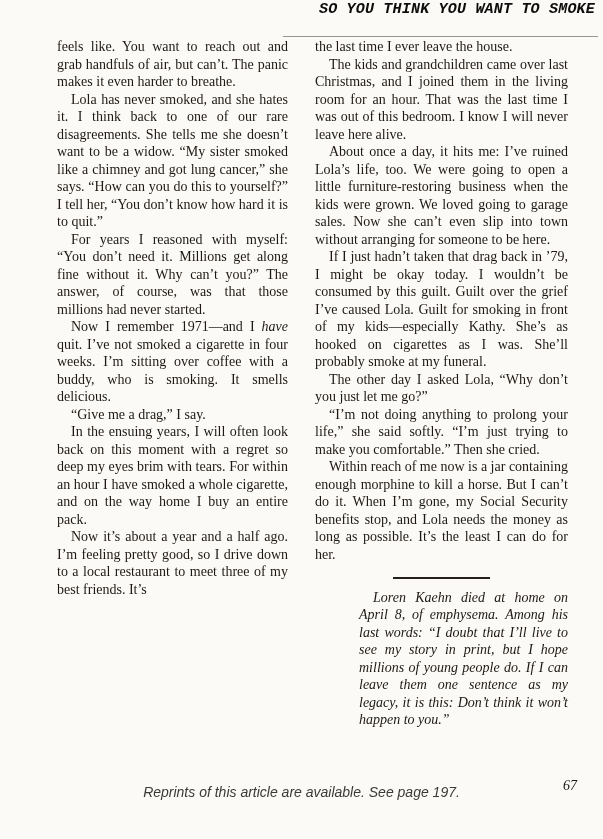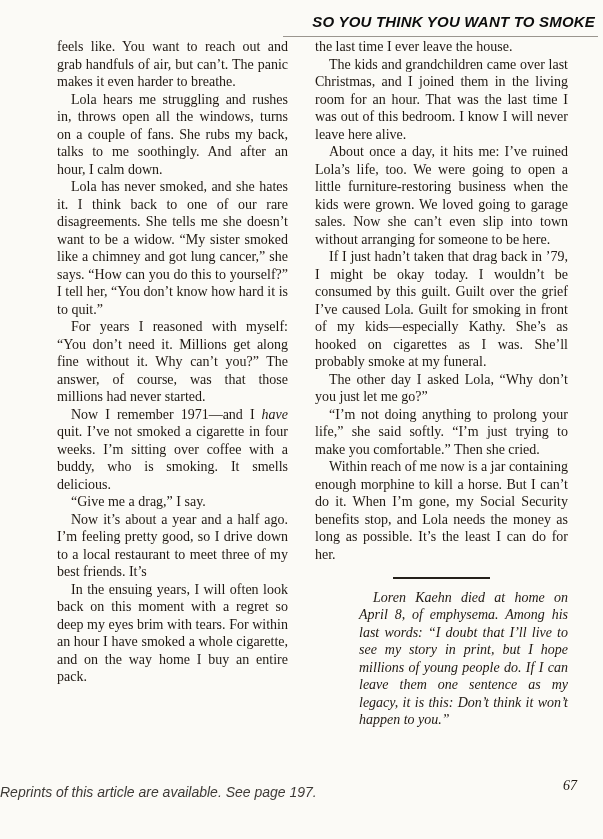--- a/index.html
+++ b/index.html
@@ -5,22 +5,22 @@
   html, body { margin:0; padding:0; background:#e8e6e1; }
   .page {
     position:relative;
     width:603px; height:839px;
     background:#fbfaf6;
     overflow:hidden;
     font-family:"Liberation Serif", serif;
     color:#1f1812;
   }
   .running-head {
-    position:absolute; top:13px; right:8px;
-    font-family:Liberation Sans, sans-serif;
+    position:absolute; top:1px; right:8px;
+    font-family:Liberation Mono, monospace;
     font-style:italic; font-weight:700;
     font-size:15px; letter-spacing:0.2px;
     color:#0d0d0d; white-space:nowrap;
   }
   .head-rule {
     position:absolute; top:36px; left:283px; width:315px; height:1px;
     background:#9a958e;
   }
   .columns {
     position:absolute; top:38px; left:57px;
@@ -37,20 +37,21 @@
   }
   .col p.no-indent { text-indent:0; }
   .col p.italic { font-style:italic;margin-left:44px; }
   .col span.em { font-style:italic;margin-top:48px; }
   .endnote-rule {
     width:97px; height:1.5px; background:#241f1a;
     margin:14px auto 10px auto;
   }
   .footer-note {
     position:absolute; top:784px; left:0; width:100%;
+    text-align:center;
     font-family:"Liberation Sans", sans-serif;
     font-style:italic; font-size:14px;
     color:#3d3a36;
   }
   .page-number {
     position:absolute; top:778px; right:26px;
     font-family:"Liberation Serif", serif;
     font-style:italic; font-size:14px;
     color:#1f1812;
   }
@@ -58,27 +59,26 @@
 </head>
 <body>
 
 <div class="page">
   <div class="running-head">SO YOU THINK YOU WANT TO SMOKE</div>
   <div class="head-rule"></div>
 
   <div class="columns">
     <div class="col col-left" id="col-left">
         <p class="no-indent"><span>feels like. You want to reach out and grab handfuls of air, but can’t. The panic makes it even harder to breathe.</span></p>
-        <p class=""><span>Lola hears me struggling and rushes in, throws open all the windows, turns on a couple of fans. She rubs my back, talks to me soothingly. And after an hour, I calm down.</span></p>
         <p class=""><span>Lola has never smoked, and she hates it. I think back to one of our rare disagreements. She tells me she doesn’t want to be a widow. “My sister smoked like a chimney and got lung cancer,” she says. “How can you do this to yourself?” I tell her, “You don’t know how hard it is to quit.”</span></p>
         <p class=""><span>For years I reasoned with myself: “You don’t need it. Millions get along fine without it. Why can’t you?” The answer, of course, was that those millions had never started.</span></p>
         <p class=""><span>Now I remember 1971—and I </span><span class="em">have</span><span> quit. I’ve not smoked a cigarette in four weeks. I’m sitting over coffee with a buddy, who is smoking. It smells delicious.</span></p>
         <p class=""><span>“Give me a drag,” I say.</span></p>
+        <p class=""><span>In the ensuing years, I will often look back on this moment with a regret so deep my eyes brim with tears. For within an hour I have smoked a whole cigarette, and on the way home I buy an entire pack.</span></p>
         <p class=""><span>Now it’s about a year and a half ago. I’m feeling pretty good, so I drive down to a local restaurant to meet three of my best friends. It’s</span></p>
-        <p class=""><span>In the ensuing years, I will often look back on this moment with a regret so deep my eyes brim with tears. For within an hour I have smoked a whole cigarette, and on the way home I buy an entire pack.</span></p>
       </div>
     <div class="col col-right" id="col-right">
         <p class="no-indent"><span>the last time I ever leave the house.</span></p>
         <p class=""><span>The kids and grandchildren came over last Christmas, and I joined them in the living room for an hour. That was the last time I was out of this bedroom. I know I will never leave here alive.</span></p>
         <p class=""><span>About once a day, it hits me: I’ve ruined Lola’s life, too. We were going to open a little furniture-restoring business when the kids were grown. We loved going to garage sales. Now she can’t even slip into town without arranging for someone to be here.</span></p>
         <p class=""><span>If I just hadn’t taken that drag back in ’79, I might be okay today. I wouldn’t be consumed by this guilt. Guilt over the grief I’ve caused Lola. Guilt for smoking in front of my kids—especially Kathy. She’s as hooked on cigarettes as I was. She’ll probably smoke at my funeral.</span></p>
         <p class=""><span>The other day I asked Lola, “Why don’t you just let me go?”</span></p>
         <p class=""><span>“I’m not doing anything to prolong your life,” she said softly. “I’m just trying to make you comfortable.” Then she cried.</span></p>
         <p class=""><span>Within reach of me now is a jar containing enough morphine to kill a horse. But I can’t do it. When I’m gone, my Social Security benefits stop, and Lola needs the money as long as possible. It’s the least I can do for her.</span></p>
         <div class="endnote-rule"></div>

